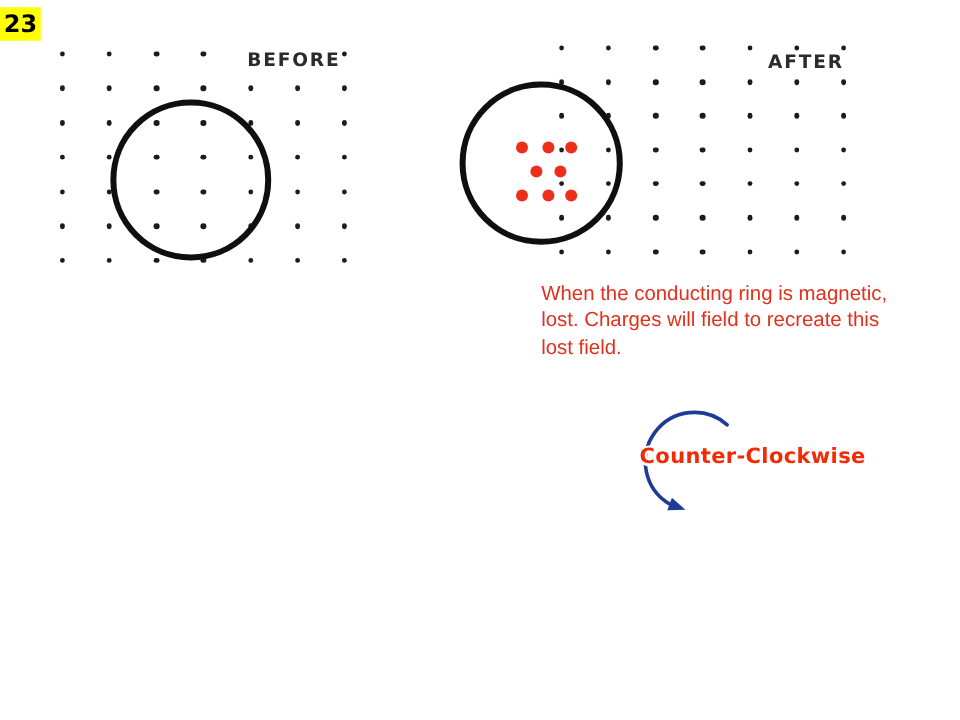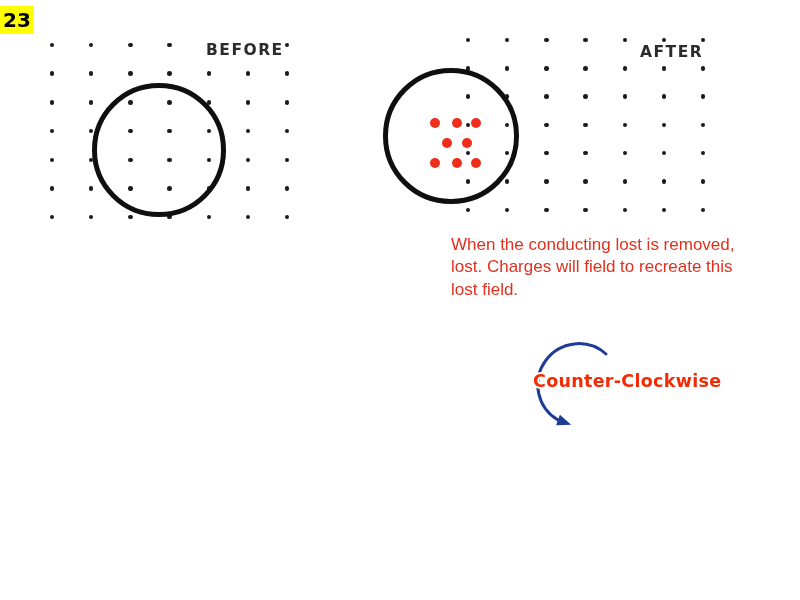--- a/index.html
+++ b/index.html
@@ -199,21 +199,21 @@
       <div class="rdot" style="left: 457px; top: 123px;"></div>
       <div class="rdot" style="left: 476px; top: 123px;"></div>
       <div class="rdot" style="left: 447px; top: 143px;"></div>
       <div class="rdot" style="left: 467px; top: 143px;"></div>
       <div class="rdot" style="left: 435px; top: 163px;"></div>
       <div class="rdot" style="left: 457px; top: 163px;"></div>
       <div class="rdot" style="left: 476px; top: 163px;"></div>
     </div>
 
   <div class="annotation">
-    <div>When the conducting lost is removed,</div>
+    <div>When the conducting ring is magnetic,</div>
     <div>lost. Charges will field to recreate this</div>
     <div>lost field.</div>
   </div>
 
   <svg class="cc-arrow" viewBox="0 0 110 105">
     <path d="M 88 21 A 41 41 0 1 0 40 87"></path>
     <polygon points="53.2,91.8 38.1,92.2 41.9,81.8"></polygon>
   </svg>
 
   <div class="cc-label">Counter-Clockwise</div>

